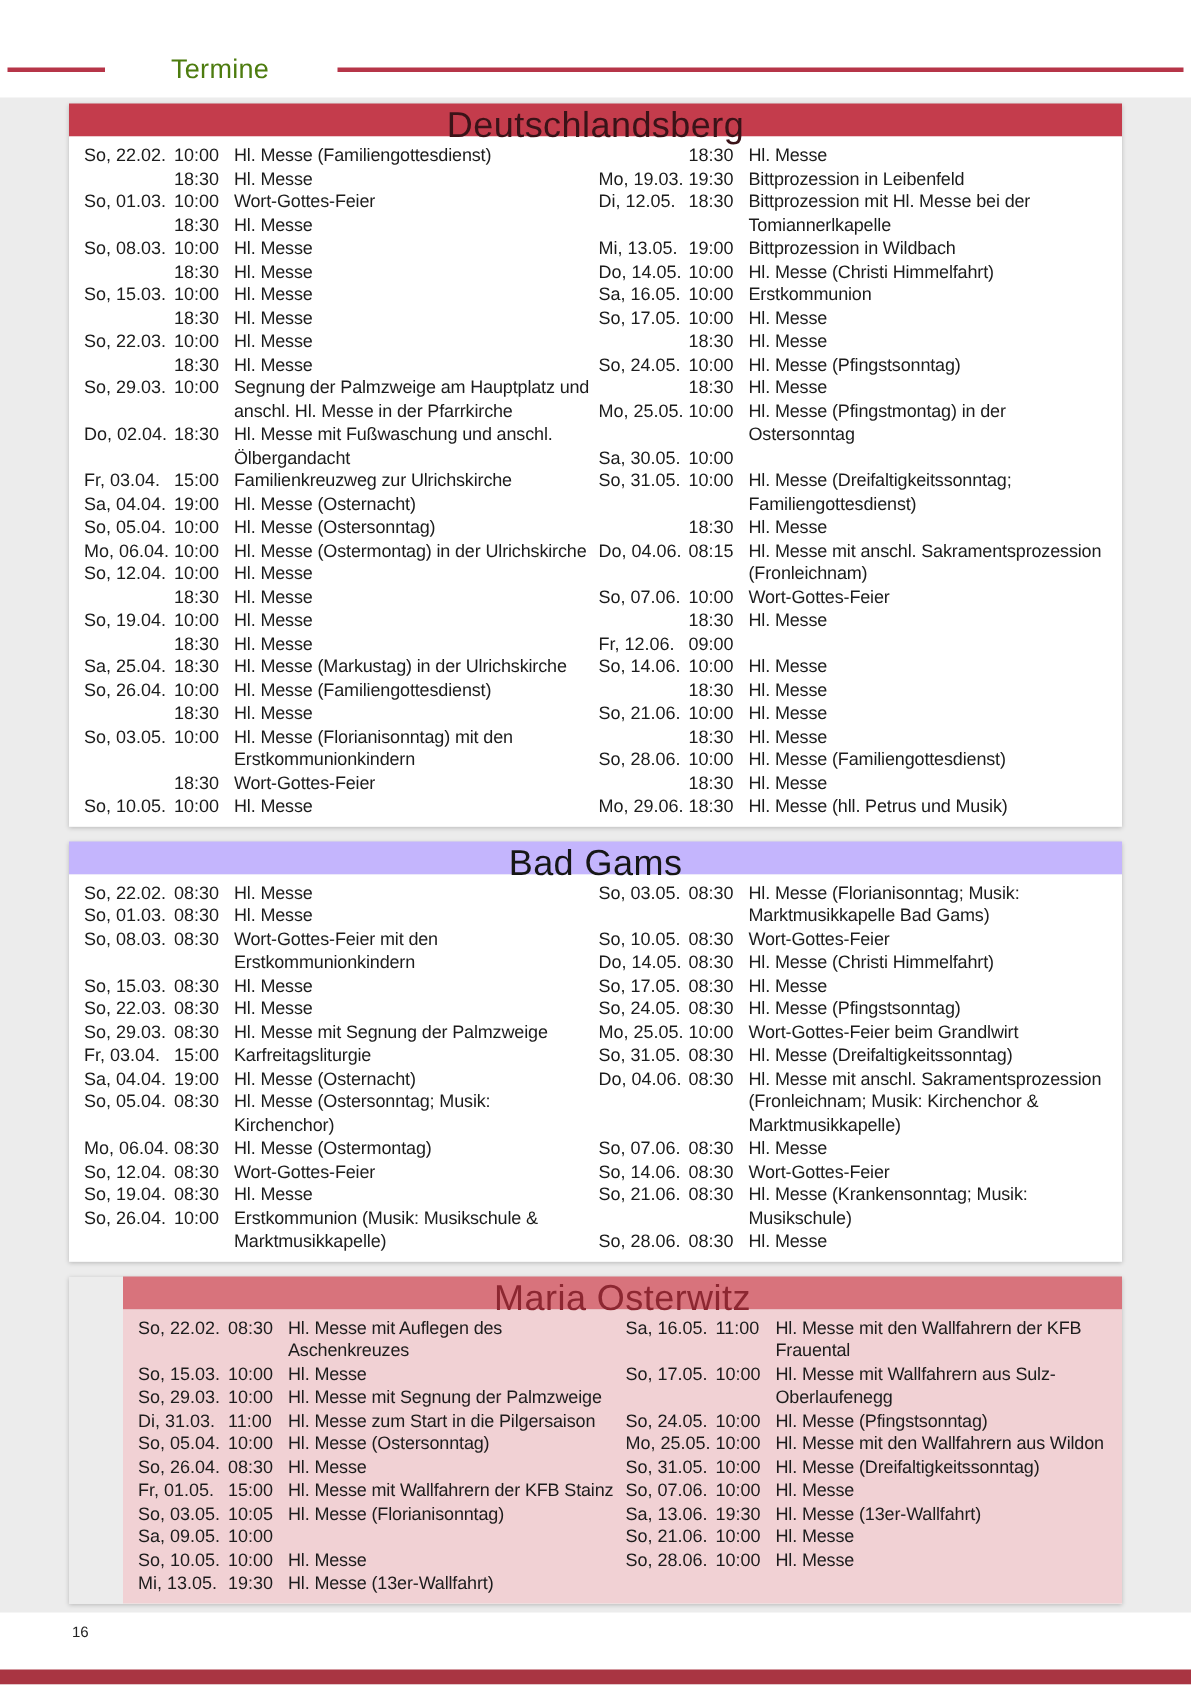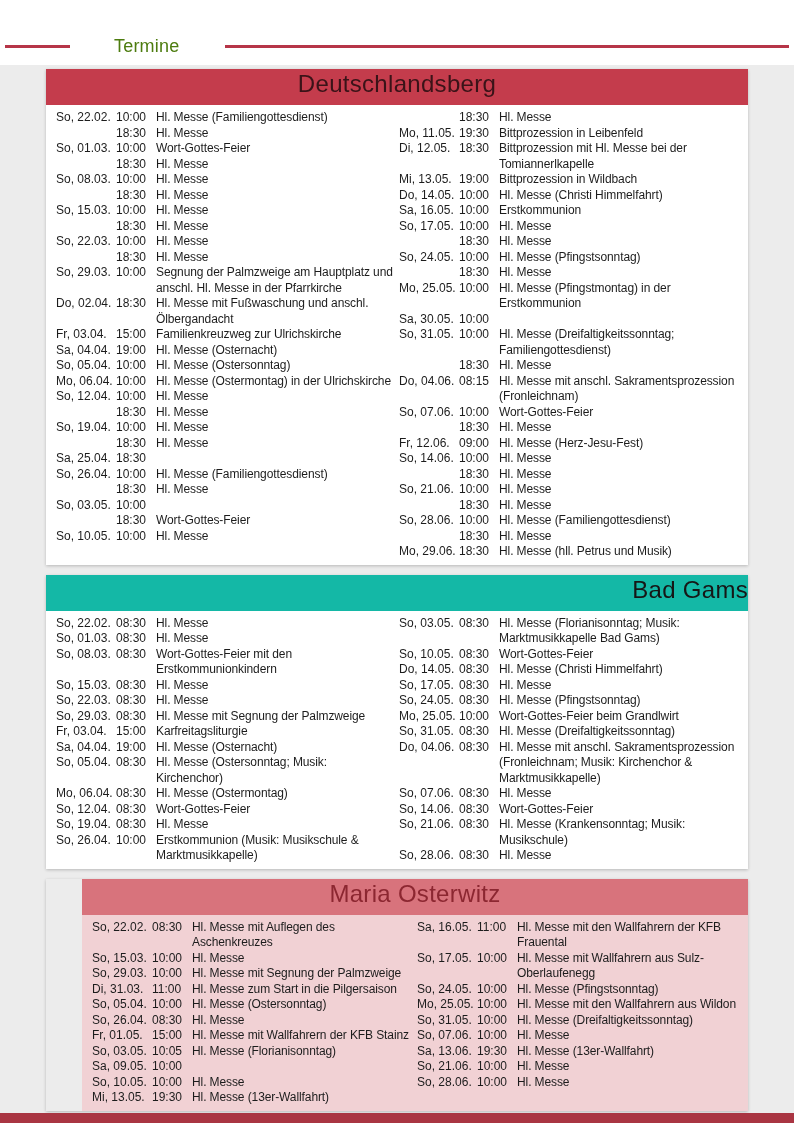--- a/index.html
+++ b/index.html
@@ -17,30 +17,30 @@
   .rule-left { width:65px; flex:none; }
   .rule-right { flex:1; }
   .top h1 {
     margin:0 46px 0 44px; font-size:18px; font-weight:normal;
     color:#4d7c0f; letter-spacing:0.2px;
   }
   .band { background:#ececec; margin-top:3px; padding:4px 46px 6px 46px; }
   .section { margin-bottom:10px; box-shadow:0 1px 3px rgba(0,0,0,0.22); }
   .section:last-child { margin-bottom:0;padding-left:36px; }
   .section-header {
-    height:36px; line-height:30px; text-align:center;
+    height:22px; line-height:30px; text-align:center;
     font-size:24px; letter-spacing:0.3px;
   }
   .section-body { display:flex; gap:4px; padding:5px 10px; }
   .col { flex:1; min-width:0; }
   .row { display:flex; align-items:flex-start; font-size:12px; line-height:15.5px; }
   .cell-date { width:60px; flex:none; }
   .cell-time { width:40px; flex:none; }
   .cell-desc { flex:1; letter-spacing:-0.1px; }
-  .footer { padding:8px 0 0 48px; font-size:17px; color:#222; }
+  .footer { padding:8px 0 0 48px; font-size:10px; color:#222; }
   .bottom-bar {
     position:absolute; left:0; bottom:0; width:794px; height:10px;
     background:#a93542;
   }
 </style>
 </head>
 <body>
 
 <header class="top">
   <span class="rule rule-left"></span>
@@ -149,54 +149,56 @@
             <span class="cell-desc">Hl. Messe</span>
           </div>
           <div class="row">
             <span class="cell-date"></span>
             <span class="cell-time">18:30</span>
             <span class="cell-desc">Hl. Messe</span>
           </div>
           <div class="row">
             <span class="cell-date">Sa, 25.04.</span>
             <span class="cell-time">18:30</span>
+            <span class="cell-desc">Hl. Messe (Markustag) in der Ulrichskirche</span>
           </div>
           <div class="row">
             <span class="cell-date">So, 26.04.</span>
             <span class="cell-time">10:00</span>
             <span class="cell-desc">Hl. Messe (Familiengottesdienst)</span>
           </div>
           <div class="row">
             <span class="cell-date"></span>
             <span class="cell-time">18:30</span>
             <span class="cell-desc">Hl. Messe</span>
           </div>
           <div class="row">
             <span class="cell-date">So, 03.05.</span>
             <span class="cell-time">10:00</span>
+            <span class="cell-desc">Hl. Messe (Florianisonntag) mit den Erstkommunionkindern</span>
           </div>
           <div class="row">
             <span class="cell-date"></span>
             <span class="cell-time">18:30</span>
             <span class="cell-desc">Wort-Gottes-Feier</span>
           </div>
           <div class="row">
             <span class="cell-date">So, 10.05.</span>
             <span class="cell-time">10:00</span>
             <span class="cell-desc">Hl. Messe</span>
           </div>
         </div>
         <div class="col">
           <div class="row">
             <span class="cell-date"></span>
             <span class="cell-time">18:30</span>
             <span class="cell-desc">Hl. Messe</span>
           </div>
           <div class="row">
-            <span class="cell-date">Mo, 11.05.</span>
+            <span class="cell-date">Mo, 19.03.</span>
             <span class="cell-time">19:30</span>
             <span class="cell-desc">Bittprozession in Leibenfeld</span>
           </div>
           <div class="row">
             <span class="cell-date">Di, 12.05.</span>
             <span class="cell-time">18:30</span>
             <span class="cell-desc">Bittprozession mit Hl. Messe bei der Tomiannerlkapelle</span>
           </div>
           <div class="row">
             <span class="cell-date">Mi, 13.05.</span>
@@ -229,21 +231,21 @@
             <span class="cell-desc">Hl. Messe (Pfingstsonntag)</span>
           </div>
           <div class="row">
             <span class="cell-date"></span>
             <span class="cell-time">18:30</span>
             <span class="cell-desc">Hl. Messe</span>
           </div>
           <div class="row">
             <span class="cell-date">Mo, 25.05.</span>
             <span class="cell-time">10:00</span>
-            <span class="cell-desc">Hl. Messe (Pfingstmontag) in der Erstkommunion</span>
+            <span class="cell-desc">Hl. Messe (Pfingstmontag) in der Ostersonntag</span>
           </div>
           <div class="row">
             <span class="cell-date">Sa, 30.05.</span>
             <span class="cell-time">10:00</span>
           </div>
           <div class="row">
             <span class="cell-date">So, 31.05.</span>
             <span class="cell-time">10:00</span>
             <span class="cell-desc">Hl. Messe (Dreifaltigkeitssonntag; Familiengottesdienst)</span>
           </div>
@@ -263,21 +265,20 @@
             <span class="cell-desc">Wort-Gottes-Feier</span>
           </div>
           <div class="row">
             <span class="cell-date"></span>
             <span class="cell-time">18:30</span>
             <span class="cell-desc">Hl. Messe</span>
           </div>
           <div class="row">
             <span class="cell-date">Fr, 12.06.</span>
             <span class="cell-time">09:00</span>
-            <span class="cell-desc">Hl. Messe (Herz-Jesu-Fest)</span>
           </div>
           <div class="row">
             <span class="cell-date">So, 14.06.</span>
             <span class="cell-time">10:00</span>
             <span class="cell-desc">Hl. Messe</span>
           </div>
           <div class="row">
             <span class="cell-date"></span>
             <span class="cell-time">18:30</span>
             <span class="cell-desc">Hl. Messe</span>
@@ -304,21 +305,21 @@
           </div>
           <div class="row">
             <span class="cell-date">Mo, 29.06.</span>
             <span class="cell-time">18:30</span>
             <span class="cell-desc">Hl. Messe (hll. Petrus und Musik)</span>
           </div>
         </div>
       </div>
     </section>
     <section class="section">
-      <div class="section-header" style="background: #14b8a6; color: rgb(22, 22, 22); text-align: right;">Bad Gams</div>
+      <div class="section-header" style="background: #c4b5fd; color: rgb(22, 22, 22);">Bad Gams</div>
       <div class="section-body" style="background: rgb(255, 255, 255);">
         <div class="col">
           <div class="row">
             <span class="cell-date">So, 22.02.</span>
             <span class="cell-time">08:30</span>
             <span class="cell-desc">Hl. Messe</span>
           </div>
           <div class="row">
             <span class="cell-date">So, 01.03.</span>
             <span class="cell-time">08:30</span>

